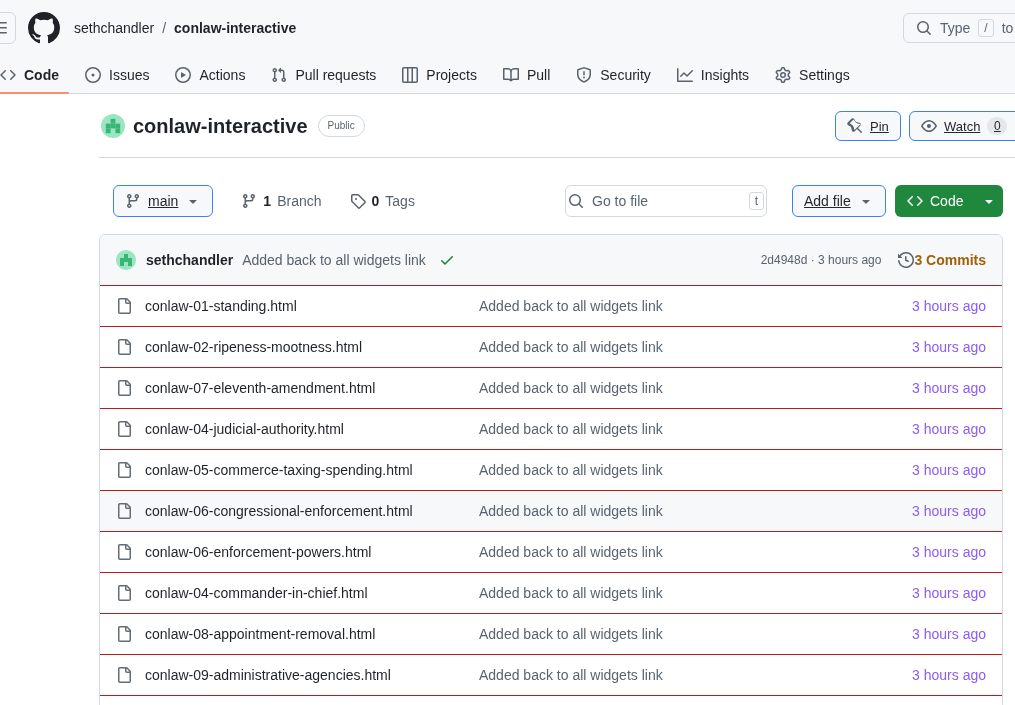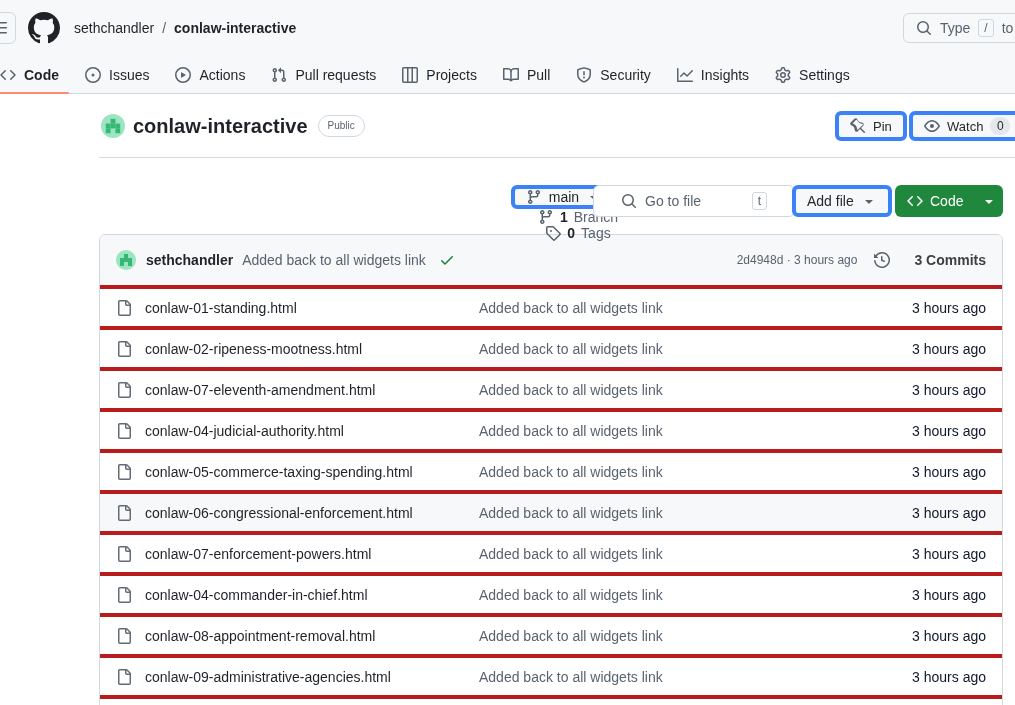--- a/index.html
+++ b/index.html
@@ -74,48 +74,49 @@
     display: flex; align-items: center;
     padding-left: 101px; position: relative;
   }
   .repo-avatar { border-radius: 50%; overflow: hidden; }
   .repo-title { font-size: 20px; font-weight: 600; margin-left: 8px; cursor: pointer; }
   .visibility-badge {
     margin-left: 10px; border: 1px solid #d1d9e0; border-radius: 999px;
     color: #59636e; font-size: 10px; line-height: 18px; padding: 1px 9px; font-weight: 500;
   }
   .btn {
-    height: 30px; border: 4px solid #3b82f6; border-radius: 6px;
+    height: 30px; border: 1px solid #3b82f6; border-radius: 6px;
     background: #f6f8fa; color: #25292e; font-size: 13px; font-weight: 500;
     display: flex; align-items: center; gap: 7px; padding: 0 11px; cursor: pointer;
     font-family: "Liberation Sans", sans-serif;
+    text-decoration: underline;
   }
   .btn .b-icon { color: #59636e; }
   .pin-btn { position: absolute; left: 835px; top: 1px; }
   .watch-btn { position: absolute; left: 909px; top: 1px; width: 130px; padding-right: 0; }
   .counter {
     background: rgba(175,184,193,0.25); border-radius: 999px;
     font-size: 12px; font-weight: 500; min-width: 20px; height: 18px;
     display: flex; align-items: center; justify-content: center; padding: 0 6px;
   }
   .seg-divider { width: 1px; align-self: stretch; background: #d1d9e0; margin-left: 6px; }
   .repo-divider { margin-left: 99px; margin-top: 15px; border-top: 1px solid #d1d9e0; }
 
   
-  .toolbar { position: relative; margin: 27px 0 0 113px; height: 32px; display: flex; align-items: center; flex-direction: column; }
+  .toolbar { position: relative; margin: 27px 0 0 113px; height: 32px; display: flex; align-items: center; }
   .branch-btn { height: 32px; font-size: 14px; }
   .branch-btn .branch-name { font-weight: 500; color: #1f2328; }
   .meta-link { display: flex; align-items: center; gap: 6px; margin-left: 28px; color: #59636e; cursor: pointer; }
   .meta-link .num { font-weight: 600; color: #1f2328; }
   .goto-input {
     position: absolute; left: 452px; top: 0;
     width: 202px; height: 32px;
     border: 1px solid #d1d9e0; border-radius: 6px; background: #ffffff;
-    display: flex; align-items: center; gap: 8px; padding: 0 27px;
-    color: #59636e; cursor: text; margin-left: 28px;
+    display: flex; align-items: center; gap: 8px; padding: 0 2px;
+    color: #59636e; cursor: text;
   }
   .goto-input .kbd {
     margin-left: auto; border: 1px solid #d1d9e0; border-radius: 3px;
     font-size: 12px; line-height: 16px; padding: 0 5px; color: #59636e;
   }
   .addfile-btn { position: absolute; left: 679px; top: 0; height: 32px; font-size: 14px; }
   .addfile-btn .caret, .branch-btn .caret { color: #59636e; }
   .code-btn {
     position: absolute; left: 782px; top: 0; width: 108px; height: 32px;
     background: #1f883d; color: #ffffff; border: none; border-radius: 6px;
@@ -135,33 +136,33 @@
   }
   .commit-bar {
     height: 50px; background: #f6f8fa;
     display: flex; align-items: center; padding: 0 16px;
   }
   .commit-author { font-weight: 600; margin-left: 10px; cursor: pointer; }
   .commit-message { color: #59636e; margin-left: 9px; cursor: pointer; }
   .commit-check { color: #1a7f37; margin-left: 13px; cursor: pointer; }
   .commit-right { margin-left: auto; display: flex; align-items: center; }
   .commit-sha-group { color: #59636e; font-size: 12px; cursor: pointer; }
-  .commits-link { display: flex; align-items: center; gap: 24px; margin-left: 17px; font-weight: 600; color: #404040; cursor: pointer; }
+  .commits-link { display: flex; align-items: center; gap: 0; margin-left: 17px; font-weight: 600; color: #a16207; cursor: pointer; }
   .commits-link .h-icon { color: #59636e; }
 
   .file-row {
     height: 41px; display: flex; align-items: center;
-    padding: 0 16px; border-top: 4px solid #b91c1c; background: #ffffff;
+    padding: 0 16px; border-top: 1px solid #b91c1c; background: #ffffff;
     cursor: pointer;
   }
   .file-row.highlighted { background: #f6f8fa; }
   .file-row .f-icon { color: #636c76; flex: 0 0 auto; }
   .row-name { margin-left: 13px; width: 334px; color: #1f2328; white-space: nowrap; overflow: hidden; }
   .row-message { color: #59636e; flex: 1; white-space: nowrap; overflow: hidden; }
-  .row-age { color: #0f172a; width: 150px; text-align: right; white-space: nowrap; }
+  .row-age { color: #8b5cf6; width: 150px; text-align: right; white-space: nowrap; }
   .file-row.partial { height: 14px; }
 </style>
 </head>
 <body>
 
 <svg width="0" height="0" style="position:absolute" aria-hidden="true">
   <defs>
     <symbol id="oct-bars" viewBox="0 0 16 16">
         <path fill="currentColor" d="M1 2.75A.75.75 0 0 1 1.75 2h12.5a.75.75 0 0 1 0 1.5H1.75A.75.75 0 0 1 1 2.75Zm0 5A.75.75 0 0 1 1.75 7h12.5a.75.75 0 0 1 0 1.5H1.75A.75.75 0 0 1 1 7.75ZM1.75 12h12.5a.75.75 0 0 1 0 1.5H1.75a.75.75 0 0 1 0-1.5Z"></path>
       </symbol>
@@ -532,21 +533,21 @@
     <span class="row-message">Added back to all widgets link</span>
     <span class="row-age">3 hours ago</span>
   </div>
 
   <div class="file-row">
     <span class="f-icon">
           <svg width="16" height="16">
             <use href="#oct-file"></use>
           </svg>
         </span>
-    <span class="row-name">conlaw-07-enforcement-powers.html</span>
+    <span class="row-name">conlaw-06-enforcement-powers.html</span>
     <span class="row-message">Added back to all widgets link</span>
     <span class="row-age">3 hours ago</span>
   </div>
 
   <div class="file-row">
     <span class="f-icon">
           <svg width="16" height="16">
             <use href="#oct-file"></use>
           </svg>
         </span>

